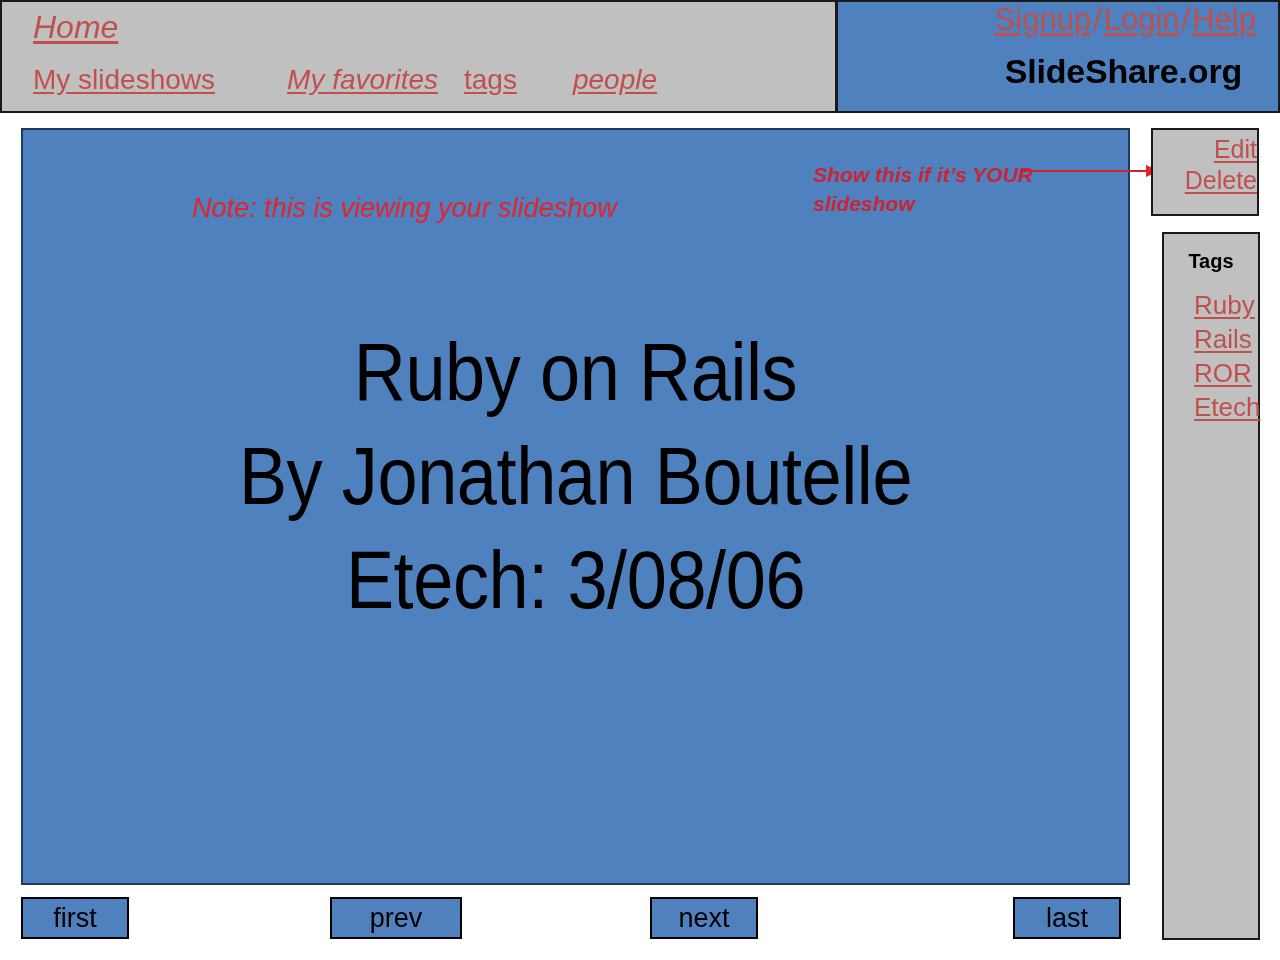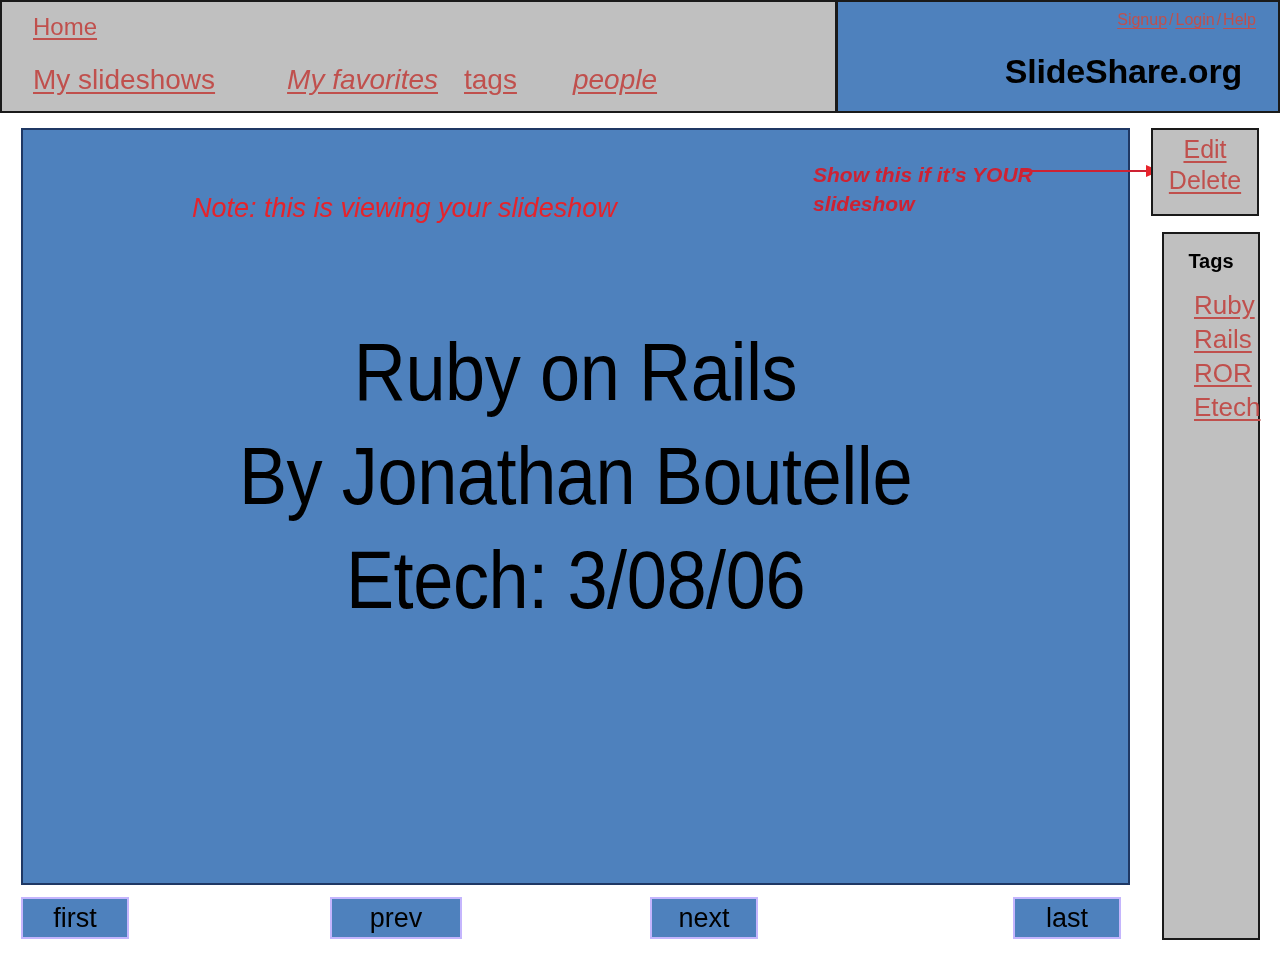--- a/index.html
+++ b/index.html
@@ -50,41 +50,42 @@
     color: #c0504d;
     text-decoration: underline;
     text-underline-offset: 3px;
     cursor: pointer;
   }
 
   #nav-home {
     position: absolute;
     left: 31px;
     top: 8px;
-    font-size: 24px;
+    font-size: 32px;
     line-height: 34px;
+    font-style: italic;
   }
   #nav-row2 {
     position: absolute;
     left: 31px;
     top: 61px;
     font-size: 28px;
     line-height: 34px;
     white-space: nowrap;
   }
   #nav-row2 .gap-a { display: inline-block; width: 42px; }
   #nav-row2 .gap-b { display: inline-block; width: 26px; }
   #nav-row2 .gap-c { display: inline-block; width: 26px; }
   .ital { font-style: italic; margin-left: 30px; }
 
   #account-links {
     position: absolute;
     right: 22px;
     top: 3px;
-    font-size: 16px;
+    font-size: 31px;
     line-height: 30px;
     white-space: nowrap;
     color: #c0504d;
   }
   #account-links .sep {
     text-decoration: none;
     color: #b9534f;
     padding: 0 2px;
   }
   #brand-title {
@@ -162,21 +163,21 @@
     top: 128px;
     width: 108px;
     height: 88px;
     background: #c0c0c0;
     border: 2px solid #1a1a1a;
     box-sizing: border-box;
     padding-top: 4px;
   }
   #owner-actions .action {
     display: block;
-    text-align: center;
+    text-align: right;
     font-size: 25px;
     line-height: 31px;
   }
   #tags-panel {
     position: absolute;
     left: 1162px;
     top: 232px;
     width: 98px;
     height: 708px;
     background: #c0c0c0;
@@ -198,21 +199,21 @@
     display: block;
     font-size: 26px;
     line-height: 34px;
   }
 
   
   .navbtn {
     position: absolute;
     height: 42px;
     background: #4e81bd;
-    border: 2px solid #c4b5fd;
+    border: 2px solid #000000;
     box-sizing: border-box;
     color: #000000;
     font-size: 27px;
     line-height: 38px;
     text-align: center;
     cursor: pointer;
   }
   #btn-first { left: 21px;   top: 897px; width: 108px; }
   #btn-prev  { left: 330px;  top: 897px; width: 132px; }
   #btn-next  { left: 650px;  top: 897px; width: 108px; }

